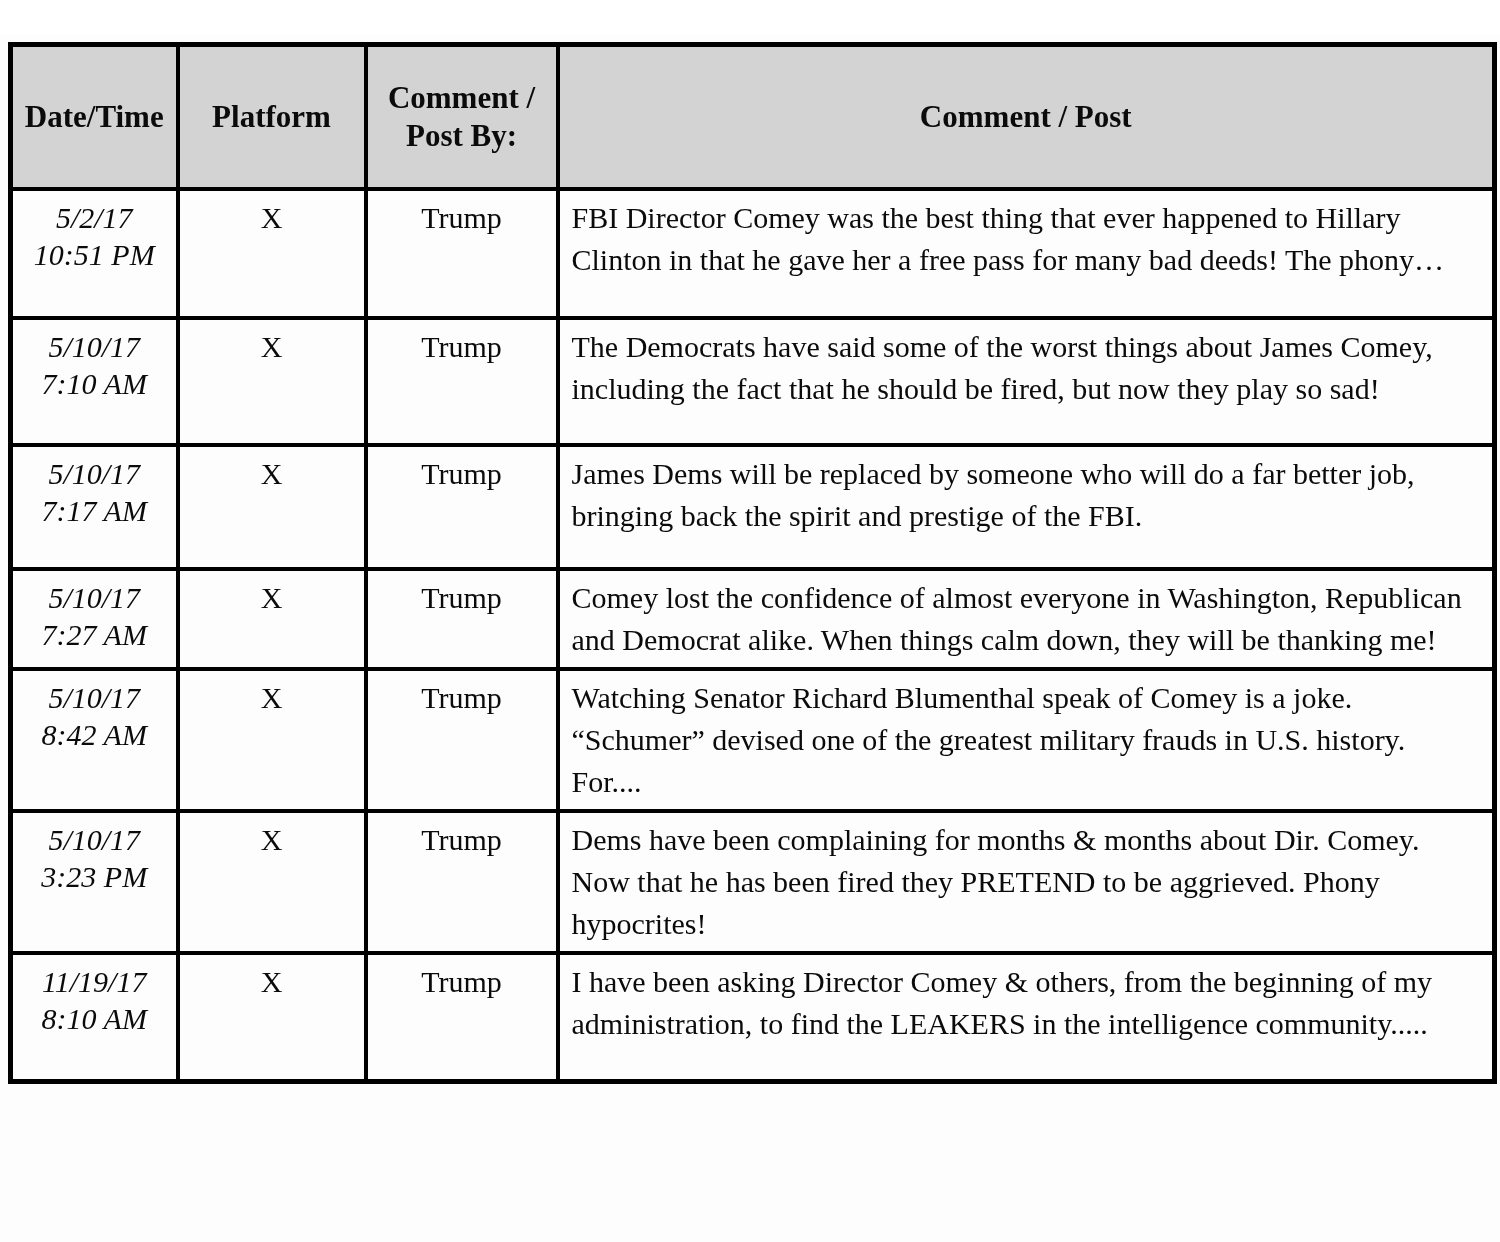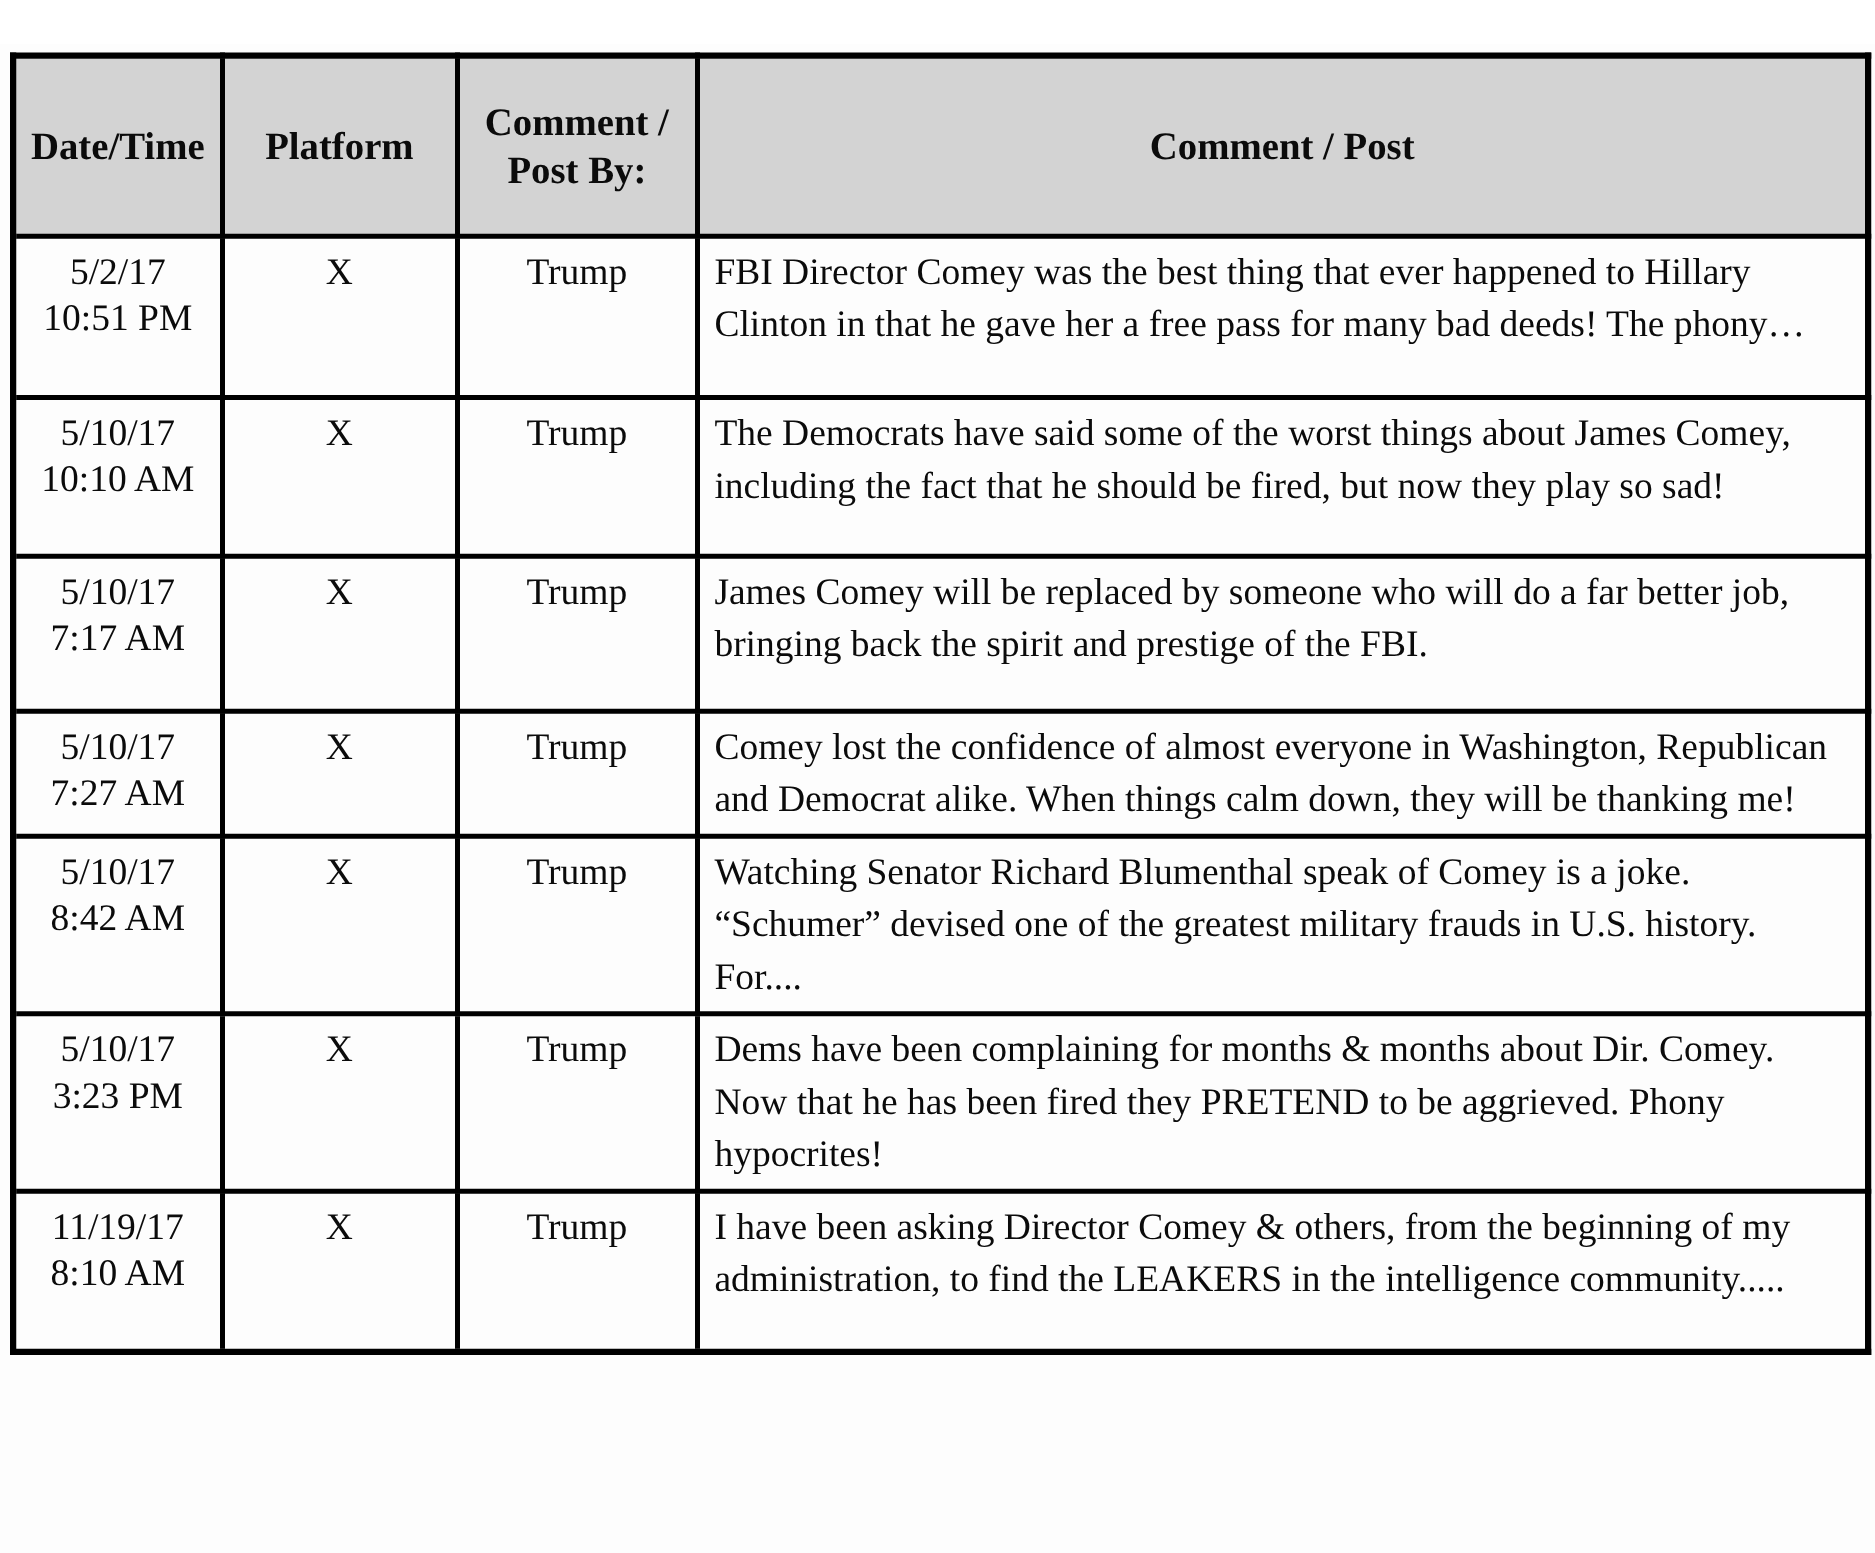--- a/index.html
+++ b/index.html
@@ -50,20 +50,21 @@
   col.c1 { width: 167px; }
   col.c2 { width: 188px; }
   col.c3 { width: 192px; }
   col.c4 { width: 937px; }
 
   td.cell-date {
     text-align: center;
     font-size: 30px;
     line-height: 37px;
     padding-top: 8px;
+    font-style: italic;
   }
   td.cell-platform, td.cell-by {
     text-align: center;
     font-size: 30px;
     line-height: 37px;
     padding-top: 8px;
   }
   td.cell-comment {
     text-align: left;
     font-size: 30px;
@@ -109,34 +110,34 @@
           <div>5/2/17</div>
           <div>10:51 PM</div>
         </td>
         <td class="cell-platform">X</td>
         <td class="cell-by">Trump</td>
         <td class="cell-comment">FBI Director Comey was the best thing that ever happened to Hillary Clinton in that he gave her a free pass for many bad deeds! The phony…</td>
       </tr>
       <tr>
         <td class="cell-date">
           <div>5/10/17</div>
-          <div>10:10 AM</div>
+          <div>7:10 AM</div>
         </td>
         <td class="cell-platform">X</td>
         <td class="cell-by">Trump</td>
         <td class="cell-comment">The Democrats have said some of the worst things about James Comey, including the fact that he should be fired, but now they play so sad!</td>
       </tr>
       <tr>
         <td class="cell-date">
           <div>5/10/17</div>
           <div>7:17 AM</div>
         </td>
         <td class="cell-platform">X</td>
         <td class="cell-by">Trump</td>
-        <td class="cell-comment">James Comey will be replaced by someone who will do a far better job, bringing back the spirit and prestige of the FBI.</td>
+        <td class="cell-comment">James Dems will be replaced by someone who will do a far better job, bringing back the spirit and prestige of the FBI.</td>
       </tr>
       <tr>
         <td class="cell-date">
           <div>5/10/17</div>
           <div>7:27 AM</div>
         </td>
         <td class="cell-platform">X</td>
         <td class="cell-by">Trump</td>
         <td class="cell-comment">Comey lost the confidence of almost everyone in Washington, Republican and Democrat alike. When things calm down, they will be thanking me!</td>
       </tr>

